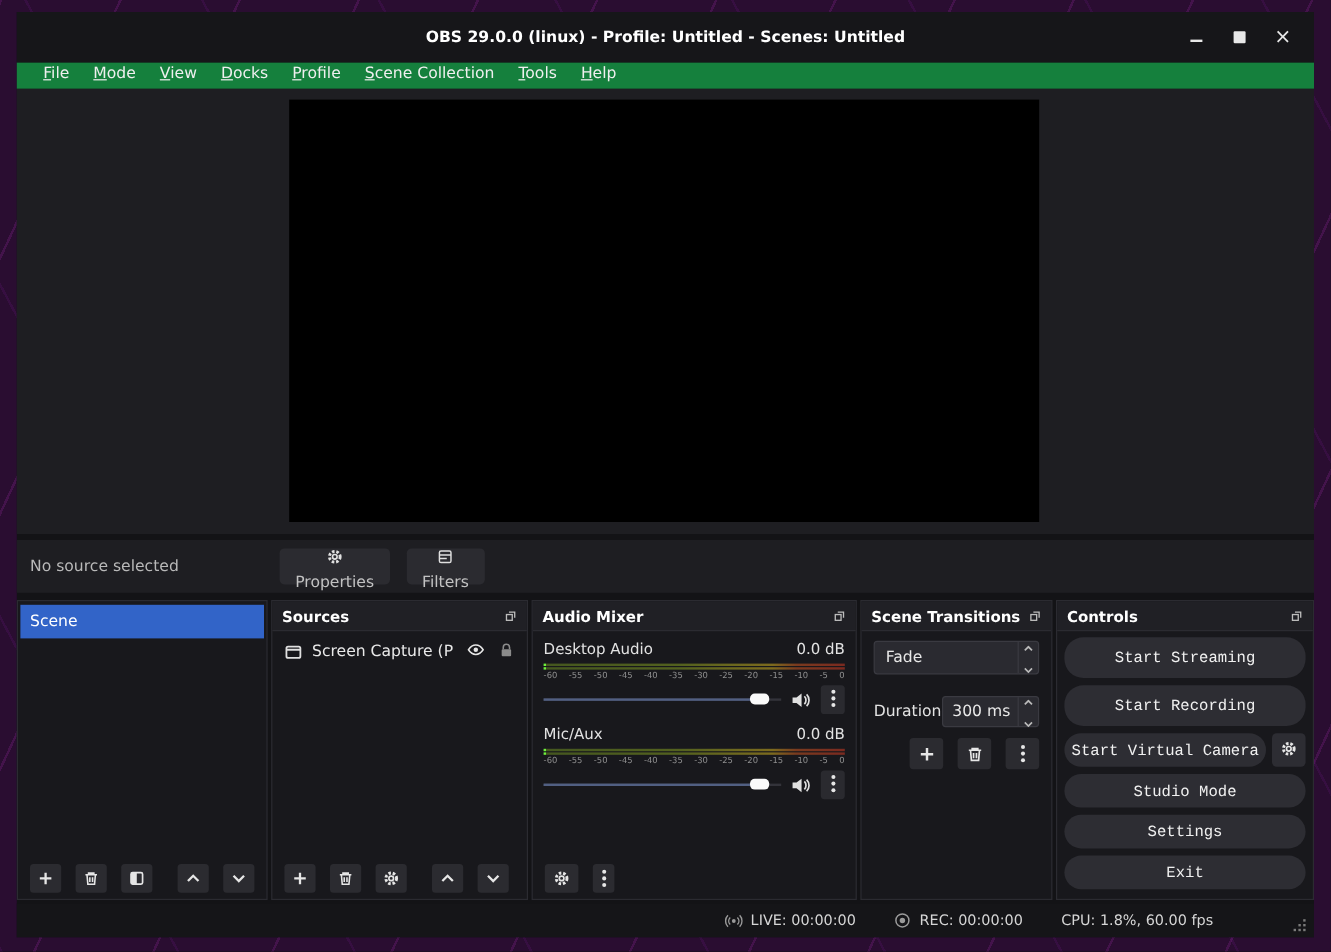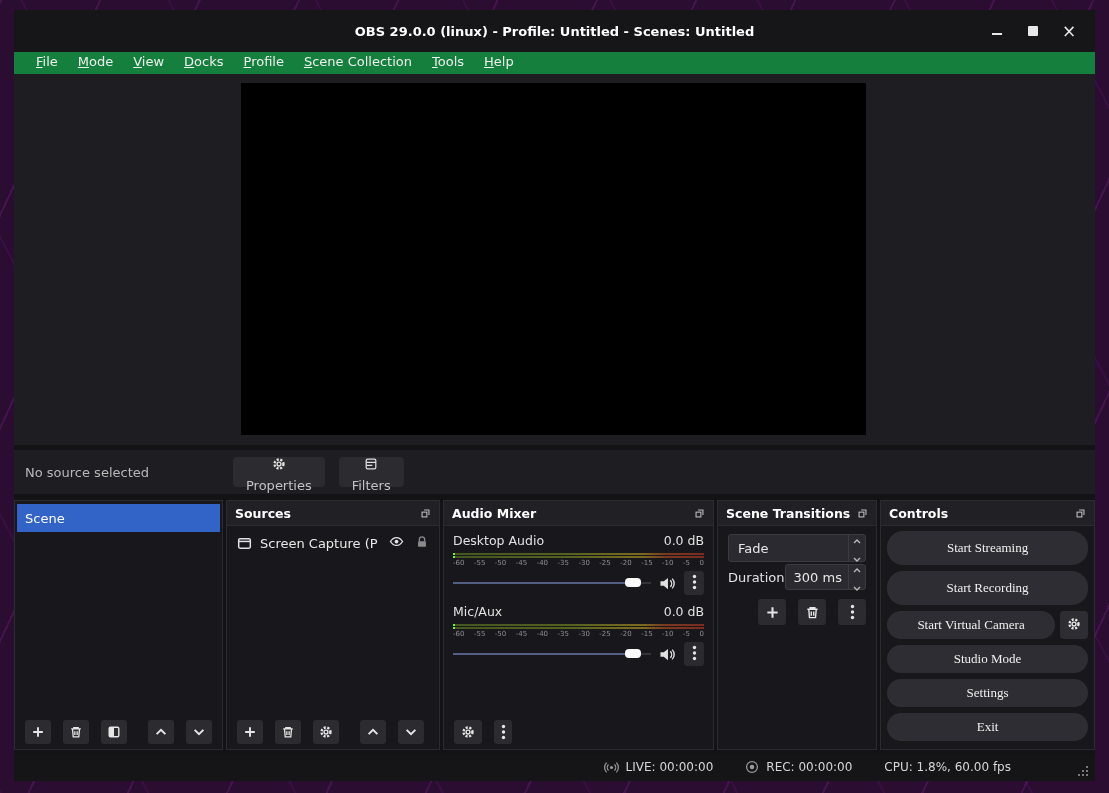--- a/index.html
+++ b/index.html
@@ -87,31 +87,31 @@
                color:#e6e6e6; display:flex; align-items:center; justify-content:center; }
 
   
   .trans-body { padding:8px 10px; }
   .combo,.spinbox { height:28px; background:#2a2a30; border:1px solid #3a3a41; border-radius:3px;
                     display:flex; align-items:center; font-size:13px; color:#e8e8e8; }
   .combo { padding-left:9px;justify-content:space-between; }
   .combo-text { flex:1; }
   .spin-col { width:17px; align-self:stretch; border-left:1px solid #3a3a41; display:flex;
               flex-direction:column; align-items:center; justify-content:center; gap:3px; color:#b9b9b9; }
-  .dur-row { display:flex; align-items:center; margin-top:2px; }
+  .dur-row { display:flex; align-items:center; margin-top:18px; }
   .dur-label { font-size:13px; color:#e2e2e2; }
   .spinbox { margin-left:auto; width:84px; height:26px; padding-left:8px; }
   .spin-text { flex:1; }
   .trans-btns { display:flex; justify-content:flex-end; gap:12px; margin-top:9px; }
   .trans-btns .icon-btn { width:28px; height:26px; }
 
   
   .ctl-body { padding:5px 6px; display:flex; flex-direction:column; gap:6px; }
   .ctl-btn { height:28px; background:#2d2d33; border:none; border-radius:16px; color:#f0f0f0;
-             font-size:13px; font-family:Liberation Serif, serif; display:flex; align-items:center; justify-content:center; }
+             font-size:13px; font-family:Liberation Mono, monospace; display:flex; align-items:center; justify-content:center; }
   .ctl-tall { height:34px; }
   .vcam-row { display:flex; gap:5px; }
   .vcam-row .ctl-btn { flex:1; }
   .sq-btn { width:28px; height:28px; background:#2d2d33; border:none; border-radius:4px;
             color:#e6e6e6; display:flex; align-items:center; justify-content:center; }
 
   
   .statusbar { height:28px; margin-top:3px; background:#151518; display:flex; align-items:center;
                justify-content:flex-end; gap:32px; padding-right:84px; font-size:12px; color:#d6d6d6;
                position:relative; flex:0 0 auto; }

